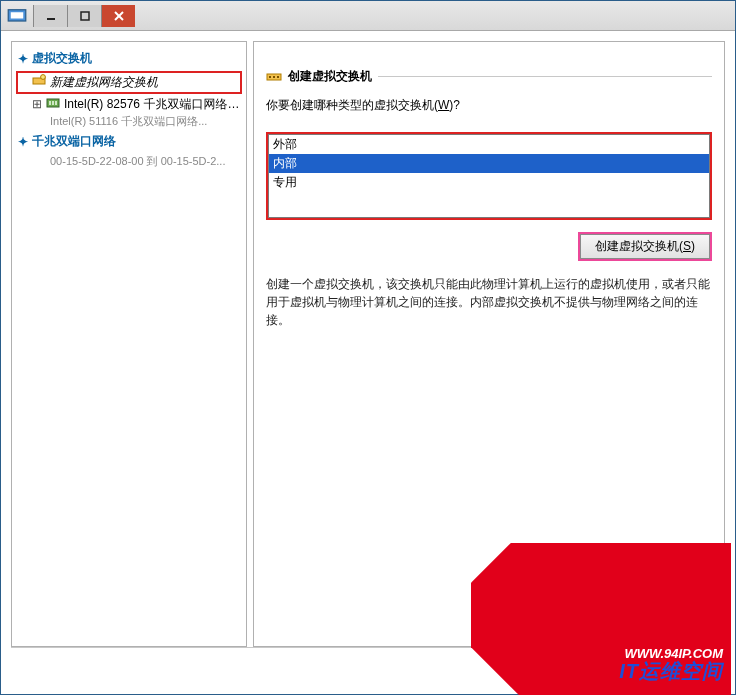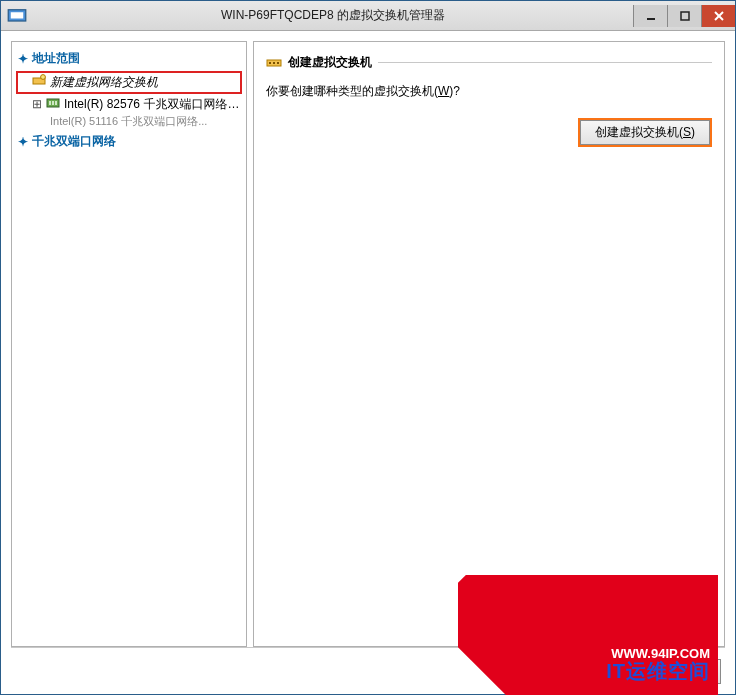--- a/index.html
+++ b/index.html
@@ -20,59 +20,58 @@
 .left-panel { width: 236px; border: 1px solid #b0b0b0; background: #fff; padding: 4px 4px; overflow: hidden; }
 .section-header { color: #0a64a4; font-weight: bold; display: flex; align-items: center; gap: 4px; padding: 4px 2px; }
 .section-header .chev { color: #0a64a4; }
 .tree-item { display: flex; align-items: flex-start; gap: 4px; padding: 2px 2px 2px 16px; line-height: 16px; }
 .tree-item.highlighted { border: 2px solid #d22; padding: 1px 1px 2px 14px; font-style: italic; }
 .tree-item .icon { width: 14px; height: 14px; flex: none; }
 .tree-item .label { white-space: nowrap; overflow: hidden; text-overflow: ellipsis; }
 .tree-sub { color: #888; font-size: 11px; padding-left: 34px; white-space: nowrap; overflow: hidden; text-overflow: ellipsis; }
 .expander { width: 10px; text-align: center; color: #555; flex:none; }
 
-.right-panel { flex: 1; border: 1px solid #b0b0b0; background: #fff; padding: 12px 12px; display: flex; flex-direction: column; }
+.right-panel { flex: 1; border: 1px solid #b0b0b0; background: #fff; padding: 26px 12px; display: flex; flex-direction: column; }
 .group-title { display: flex; align-items: center; gap: 6px; margin-bottom: 12px; }
 .group-title .line { flex: 1; height: 1px; background: #c8c8c8; }
 .group-title .txt { font-weight: bold; }
 .group-title .gicon { width: 16px; height: 16px; }
 
-.prompt { margin-bottom: 6px; }
+.prompt { margin-bottom: 18px; }
 .prompt u { text-decoration: underline; }
 .listbox-wrap { border: 2px solid #d22; padding: 0; }
 .listbox { border: 1px solid #7a7a7a; background: #fff; height: 84px; }
 .listbox .opt { padding: 1px 4px; }
 .listbox .opt.selected { background: #1e61c9; color: #fff; }
 
 .action-row { display: flex; justify-content: flex-end; margin-top: 12px; }
-.action-btn-wrap { border: 2px solid #f97316; }
+.action-btn-wrap { border: 2px solid #ec4899; }
 .btn { background: linear-gradient(#f6f6f6,#e2e2e2); border: 1px solid #8a8a8a; padding: 3px 14px; cursor: default; }
 .desc { margin-top: 14px; line-height: 18px; color: #222; }
 
 .bottom-bar { height: 46px; display: flex; justify-content: flex-end; align-items: center; gap: 10px; padding: 0 14px; border-top: 0; }
 .bottom-sep { height:1px; background:#c8c8c8; margin:0 10px; }
 .bottom-bar .btn { min-width: 78px; }
 
-.corner { position: absolute; right: 18px; bottom: 0; width: 260px; height: 120px; overflow: hidden; pointer-events: none; }
+.corner { position: absolute; right: 5px; bottom: 0; width: 260px; height: 152px; overflow: hidden; pointer-events: none; font-style: italic; }
 .corner .tri { position: absolute; right: -70px; bottom: -70px; width: 300px; height: 300px; background: #e1001a; transform: rotate(45deg); }
 .corner .txt1 { position: absolute; right: 8px; bottom: 34px; color: #fff; font-size: 13px; font-weight: bold; transform: rotate(0); }
 .corner .txt2 { position: absolute; right: 8px; bottom: 10px; color: #1d4ed8; font-size: 20px; font-weight: bold; letter-spacing: 1px; }
 </style>
 </head>
 <body>
 
 <div class="window">
   <div class="titlebar">
     <span class="titlebar-icon">
       <svg viewBox="0 0 16 16">
           <rect x="1" y="3" width="14" height="9" fill="#4a90d9" stroke="#2a5d8a"></rect>
           <rect x="3" y="5" width="10" height="5" fill="#fff"></rect>
         </svg>
     </span>
-    <div class="titlebar-title">WIN-P69FTQCDEP8 的虚拟交换机管理器</div>
     <div class="titlebar-btns">
       <div class="tbtn">
           <svg viewBox="0 0 12 12">
             <line x1="2" y1="9" x2="10" y2="9" stroke="#222" stroke-width="2"></line>
           </svg>
         </div>
       <div class="tbtn">
           <svg viewBox="0 0 12 12">
             <rect x="2" y="2" width="8" height="8" fill="none" stroke="#222" stroke-width="1.5"></rect>
           </svg>
@@ -83,21 +82,21 @@
             <line x1="10" y1="2" x2="2" y2="10" stroke="#fff" stroke-width="2"></line>
           </svg>
         </div>
     </div>
   </div>
 
   <div class="client">
     <div class="left-panel">
       <div class="section-header">
         <span class="chev">✦</span>
-        <span>地址范围</span>
+        <span>虚拟交换机</span>
       </div>
       <div class="tree-item highlighted">
         <span class="icon">
           <svg viewBox="0 0 14 14">
               <rect x="1" y="4" width="12" height="6" fill="#f2c14e" stroke="#b07d00"></rect>
               <circle cx="11" cy="3" r="2.4" fill="#f7e27a" stroke="#b07d00"></circle>
             </svg>
         </span>
         <span class="label">新建虚拟网络交换机</span>
       </div>
@@ -112,47 +111,56 @@
             </svg>
         </span>
         <span class="label">Intel(R) 82576 千兆双端口网络连...</span>
       </div>
       <div class="tree-sub">Intel(R) 51116 千兆双端口网络...</div>
 
       <div class="section-header">
         <span class="chev">✦</span>
         <span>千兆双端口网络</span>
       </div>
+      <div class="tree-sub">00-15-5D-22-08-00 到 00-15-5D-2...</div>
     </div>
 
     <div class="right-panel">
       <div class="group-title">
         <span class="gicon">
           <svg viewBox="0 0 16 16">
               <rect x="1" y="5" width="14" height="6" fill="#f2c14e" stroke="#b07d00"></rect>
               <rect x="3" y="7" width="2" height="2" fill="#7a5200"></rect>
               <rect x="7" y="7" width="2" height="2" fill="#7a5200"></rect>
               <rect x="11" y="7" width="2" height="2" fill="#7a5200"></rect>
             </svg>
         </span>
         <span class="txt">创建虚拟交换机</span>
         <span class="line"></span>
       </div>
 
       <div class="prompt">
         <span>你要创建哪种类型的虚拟交换机(</span><u>W</u><span>)?</span>
       </div>
 
+      <div class="listbox-wrap">
+        <div class="listbox">
+          <div class="opt">外部</div>
+          <div class="opt selected">内部</div>
+          <div class="opt">专用</div>
+        </div>
+      </div>
 
       <div class="action-row">
         <span class="action-btn-wrap">
           <button class="btn"><span>创建虚拟交换机(</span><u>S</u><span>)</span></button>
         </span>
       </div>
 
+      <div class="desc">创建一个虚拟交换机，该交换机只能由此物理计算机上运行的虚拟机使用，或者只能用于虚拟机与物理计算机之间的连接。内部虚拟交换机不提供与物理网络之间的连接。</div>
     </div>
   </div>
 
   <div class="bottom-sep"></div>
   <div class="bottom-bar">
     <button class="btn"><span>确定(</span><u>O</u><span>)</span></button>
     <button class="btn">取消</button>
   </div>
 </div>
 

